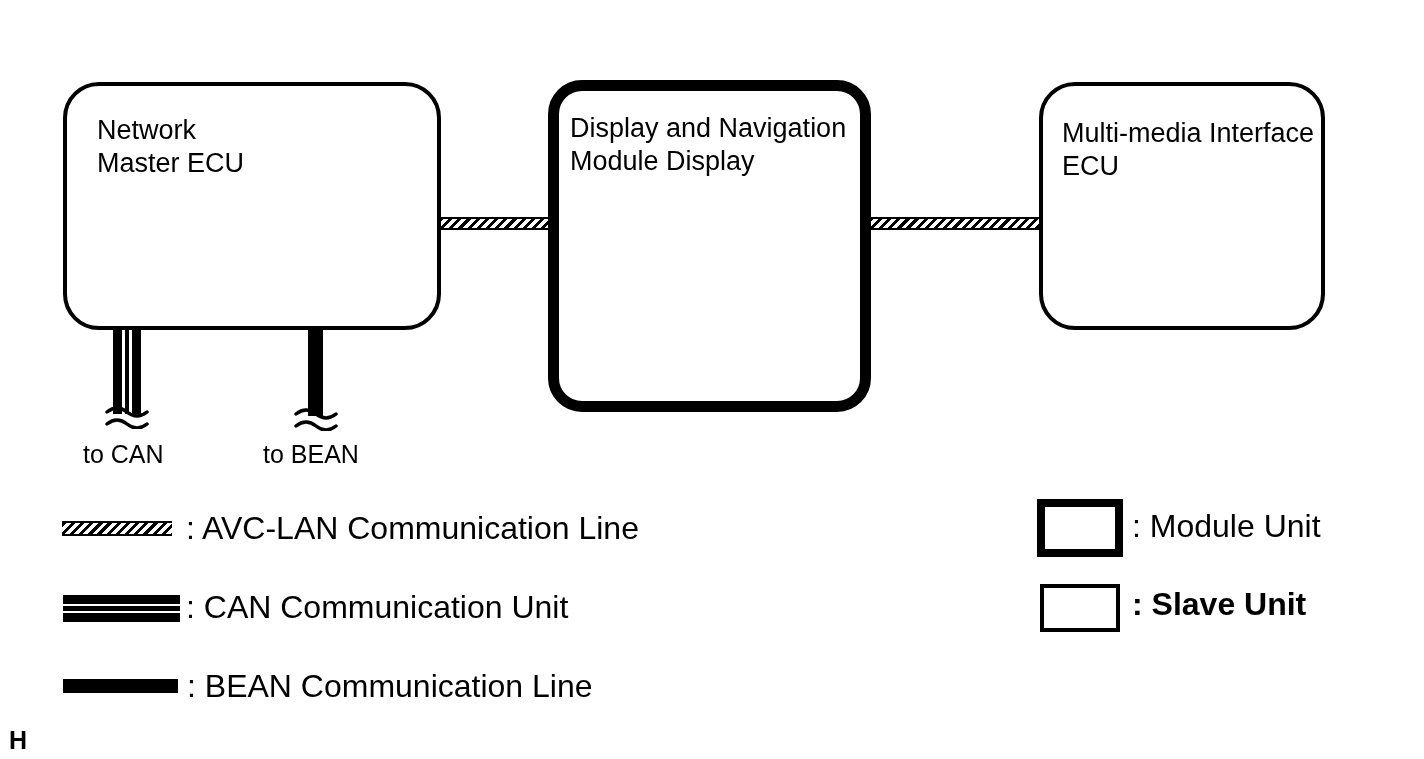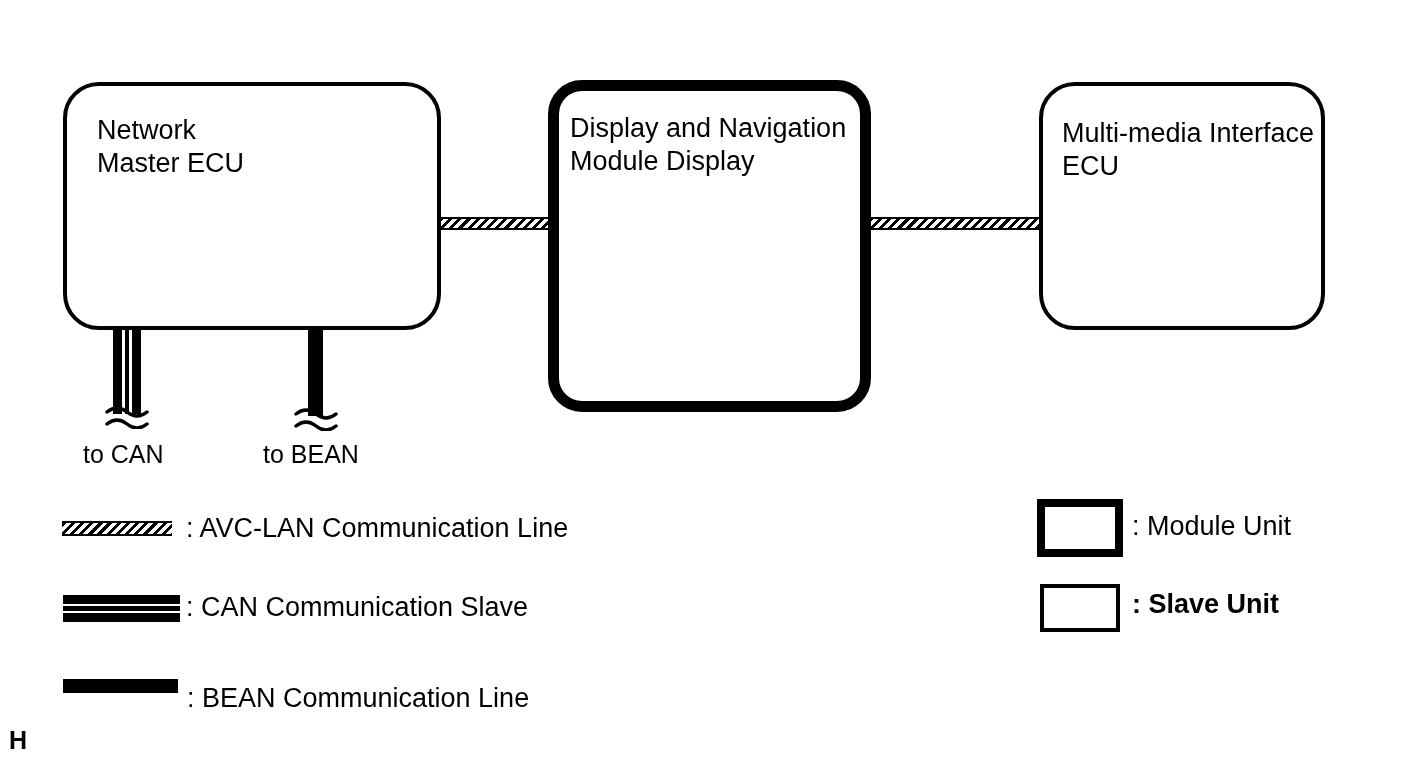--- a/index.html
+++ b/index.html
@@ -54,31 +54,31 @@
   .stub-label {
     position: absolute; top: 441px;
     font-size: 25px; line-height: 26px; white-space: nowrap;
   }
   .stub-label-can  { left: 83px; }
   .stub-label-bean { left: 263px; }
 
   
   .legend-text {
     position: absolute;
-    font-size: 27px; line-height: 26px; white-space: nowrap;
+    font-size: 32px; line-height: 26px; white-space: nowrap;
   }
   .lg-avc-swatch  { left: 62px; top: 521px; width: 110px; height: 15px; }
   .lg-avc-text    { left: 186px; top: 515px; }
   .lg-can-swatch  {
     position: absolute; left: 63px; top: 595px; width: 117px; height: 27px;
     background: linear-gradient(to bottom, #000 0 9px, #fff 9px 11px, #000 11px 16px, #fff 16px 18px, #000 18px 27px);
   }
   .lg-can-text    { left: 186px; top: 594px; }
   .lg-bean-swatch { position: absolute; left: 63px; top: 679px; width: 115px; height: 14px; background: #000000; }
-  .lg-bean-text   { left: 187px; top: 673px; margin-top: 12px; }
+  .lg-bean-text   { left: 187px; top: 673px; }
 
   .lg-master-box {
     position: absolute; left: 1037px; top: 499px; width: 86px; height: 58px;
     box-sizing: border-box; border: 8px solid #000000; background: #ffffff;
   }
   .lg-master-text { left: 1132px; top: 513px; }
   .lg-slave-box {
     position: absolute; left: 1040px; top: 584px; width: 80px; height: 48px;
     box-sizing: border-box; border: 4px solid #000000; background: #ffffff;
   }
@@ -122,21 +122,21 @@
     <path d="M2 21 Q12 13 22 21 T42 21" fill="none" stroke="#000" stroke-width="3.5" stroke-linecap="round"></path>
   </svg>
 
   <div class="stub-label stub-label-can">to CAN</div>
   <div class="stub-label stub-label-bean">to BEAN</div>
 
   <div class="hatch lg-avc-swatch"></div>
   <div class="legend-text lg-avc-text">: AVC-LAN Communication Line</div>
 
   <div class="lg-can-swatch"></div>
-  <div class="legend-text lg-can-text">: CAN Communication Slave</div>
+  <div class="legend-text lg-can-text">: CAN Communication Unit</div>
 
   <div class="lg-bean-swatch"></div>
   <div class="legend-text lg-bean-text">: BEAN Communication Line</div>
 
   <div class="lg-master-box"></div>
   <div class="legend-text lg-master-text">: Module Unit</div>
 
   <div class="lg-slave-box"></div>
   <div class="legend-text lg-slave-text">: Slave Unit</div>
 

